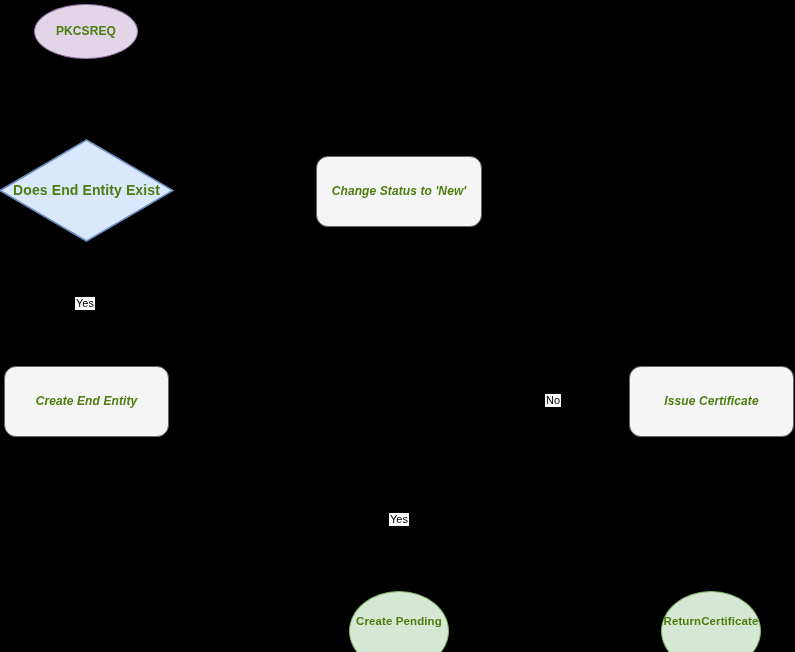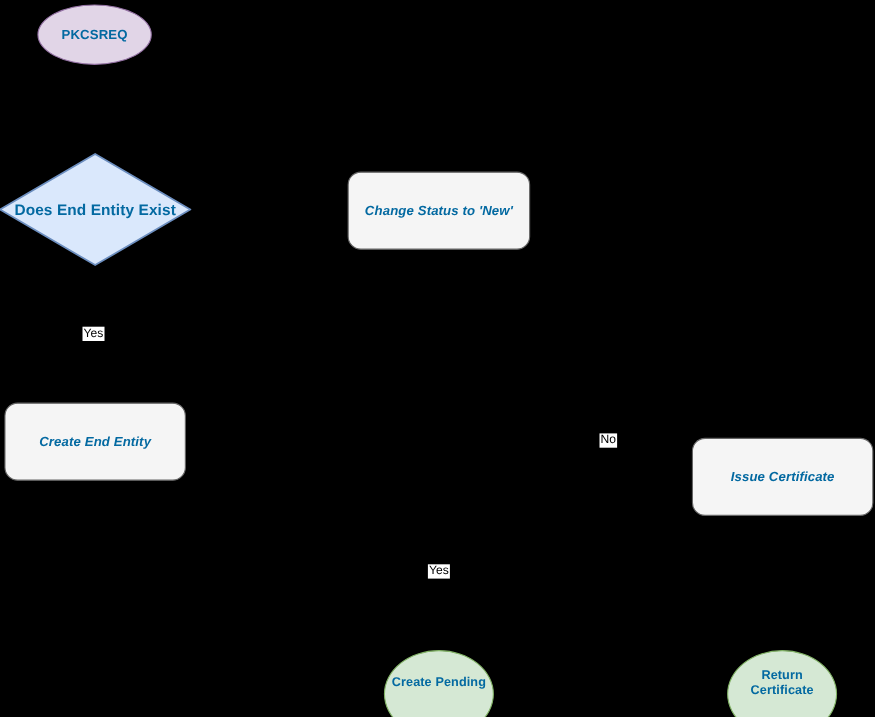--- a/index.html
+++ b/index.html
@@ -23,21 +23,21 @@
     left: 0;
     top: 0;
     width: 100%;
     height: 100%;
     display: flex;
     align-items: center;
     justify-content: center;
     text-align: center;
     font-weight: bold;
     font-size: 12px;
-    color: #0369a1;
+    color: #4d7c0f;
     line-height: 1.25;
     letter-spacing: 0.1px;
     pointer-events: none;
     box-sizing: border-box;
     padding: 0 6px;
   }
 
   
   .process {
     position: absolute;
@@ -128,30 +128,30 @@
 
   <div class="process" style="left:316px; top:156px; width:166px; height:71px;">
     <span class="node-label">Change Status to 'New'</span>
   </div>
 
   <div class="process" style="left:4px; top:366px; width:165px; height:71px;padding-left:35px;">
     <span class="node-label">Create End Entity</span>
   </div>
 
 
-  <div class="process" style="left:629px; top:366px; width:165px; height:71px;margin-top:32px;">
+  <div class="process" style="left:629px; top:366px; width:165px; height:71px;">
     <span class="node-label">Issue Certificate</span>
   </div>
 
   <div class="ellipse end" style="left:349px; top:591px; width:100px; height:80px;">
     <span class="node-label" style="height:58px; font-size:11.5px;">Create Pending</span>
   </div>
 
   <div class="ellipse end" style="left:661px; top:591px; width:100px; height:80px;">
-    <span class="node-label" style="height:58px; font-size:11.5px; flex-direction:column;">
+    <span class="node-label" style="height:58px; font-size:11.5px; flex-direction:row;">
       <span>Return</span>
       <span>Certificate</span>
     </span>
   </div>
 
   <div class="edge-label" style="left:75px; top:297px;">Yes</div>
 
   <div class="edge-label" style="left:545px; top:394px;">No</div>
 
   <div class="edge-label" style="left:389px; top:513px;">Yes</div>

